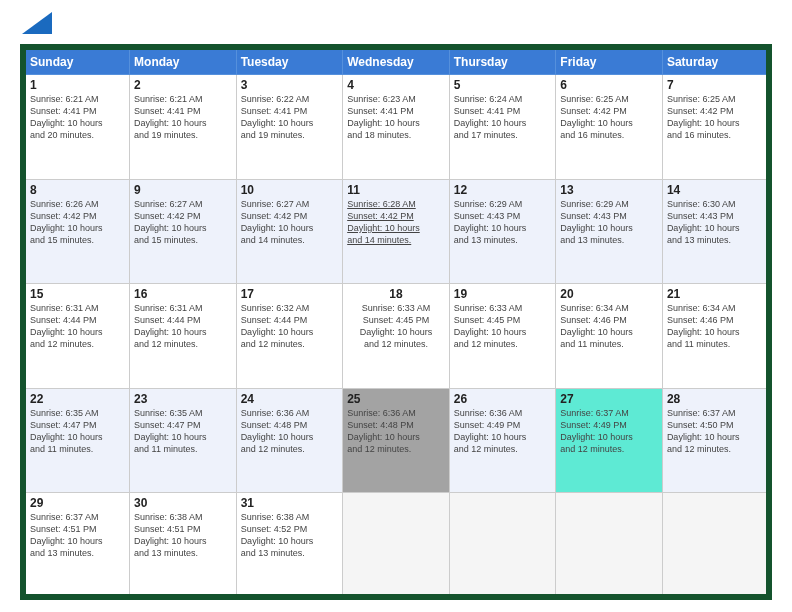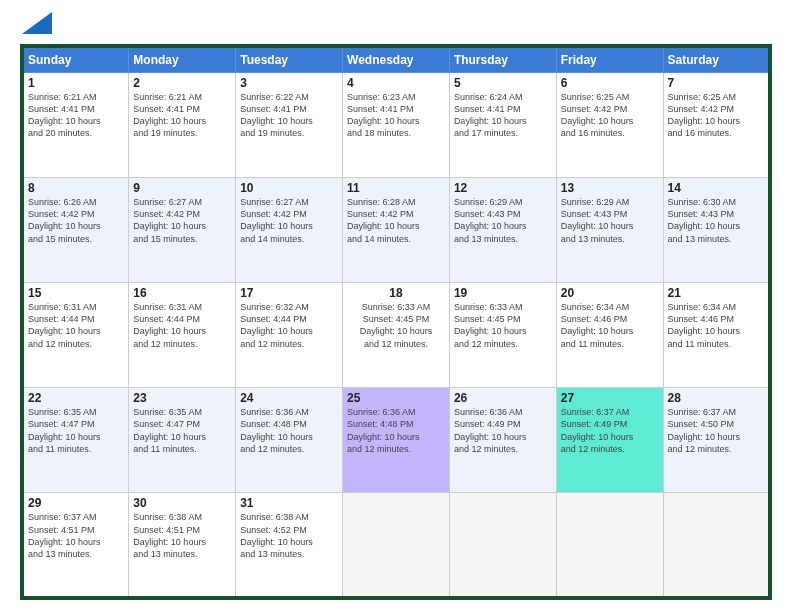--- a/index.html
+++ b/index.html
@@ -36,21 +36,21 @@
       font-weight: bold;
       color: #333;
       line-height: 1.1;
     }
     .subtitle {
       font-size: 14px;
       color: #555;
     }
     .calendar {
       flex: 1;
-      border: 4px solid #14532d;
+      border: 6px solid #14532d;
       border-collapse: collapse;
       width: 100%;
       table-layout: fixed;
     }
     .calendar th {
       background: #3a7bd5;
       color: #fff;
       font-size: 12px;
       font-weight: bold;
       padding: 5px 4px;
@@ -191,21 +191,21 @@
           </td>
           <td style="background: rgb(238, 242, 251); margin-left: 20px;">
             <span class="day-num">10</span>
             <div class="day-info" style="white-space: pre-line;">Sunrise: 6:27 AM
 Sunset: 4:42 PM
 Daylight: 10 hours
 and 14 minutes.</div>
           </td>
           <td style="background: rgb(238, 242, 251);">
             <span class="day-num">11</span>
-            <div class="day-info" style="white-space: pre-line;">Sunrise: 6:28 AM
+            <div class="day-info" style="white-space: pre-line; text-decoration: underline;">Sunrise: 6:28 AM
 Sunset: 4:42 PM
 Daylight: 10 hours
 and 14 minutes.</div>
           </td>
           <td style="background: rgb(238, 242, 251);">
             <span class="day-num">12</span>
             <div class="day-info" style="white-space: pre-line;">Sunrise: 6:29 AM
 Sunset: 4:43 PM
 Daylight: 10 hours
 and 13 minutes.</div>
@@ -291,21 +291,21 @@
 Daylight: 10 hours
 and 11 minutes.</div>
           </td>
           <td style="background: rgb(238, 242, 251);">
             <span class="day-num">24</span>
             <div class="day-info" style="white-space: pre-line;">Sunrise: 6:36 AM
 Sunset: 4:48 PM
 Daylight: 10 hours
 and 12 minutes.</div>
           </td>
-          <td style="background: #c4b5fd;">
+          <td style="background: #a3a3a3;">
             <span class="day-num">25</span>
             <div class="day-info" style="white-space: pre-line;">Sunrise: 6:36 AM
 Sunset: 4:48 PM
 Daylight: 10 hours
 and 12 minutes.</div>
           </td>
           <td style="background: rgb(238, 242, 251);">
             <span class="day-num">26</span>
             <div class="day-info" style="white-space: pre-line;">Sunrise: 6:36 AM
 Sunset: 4:49 PM

